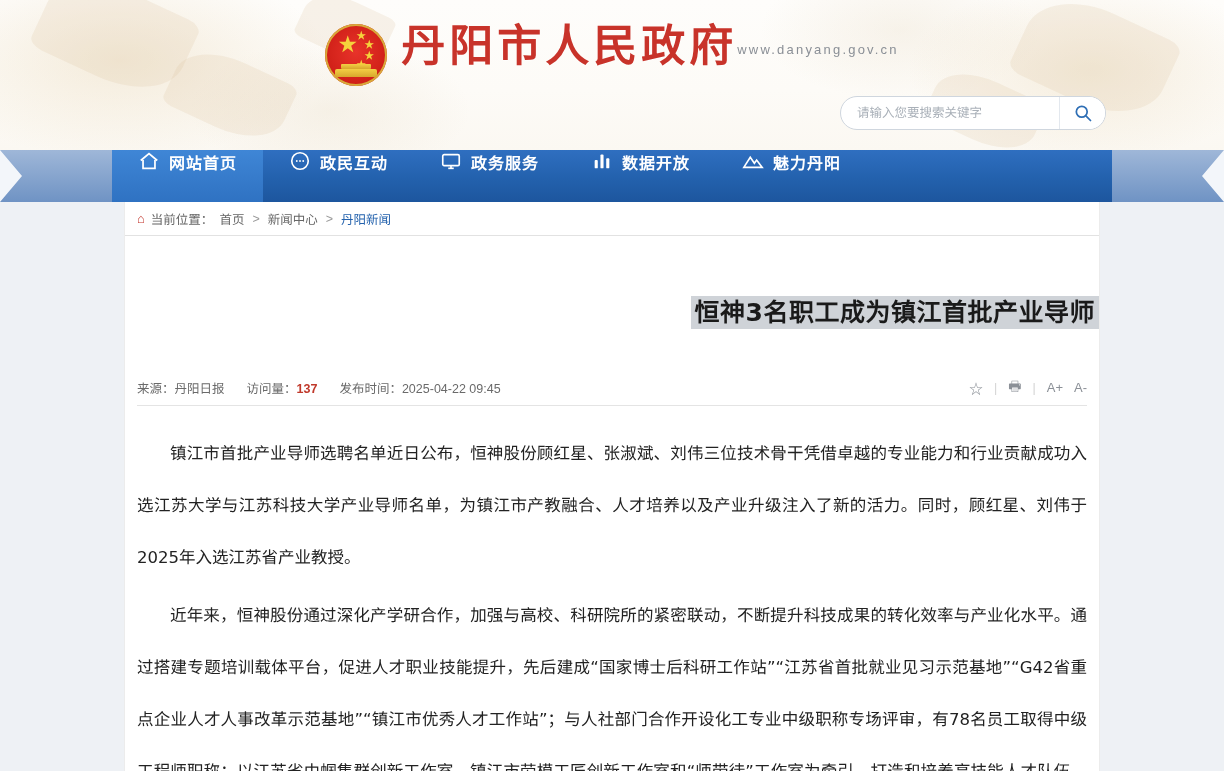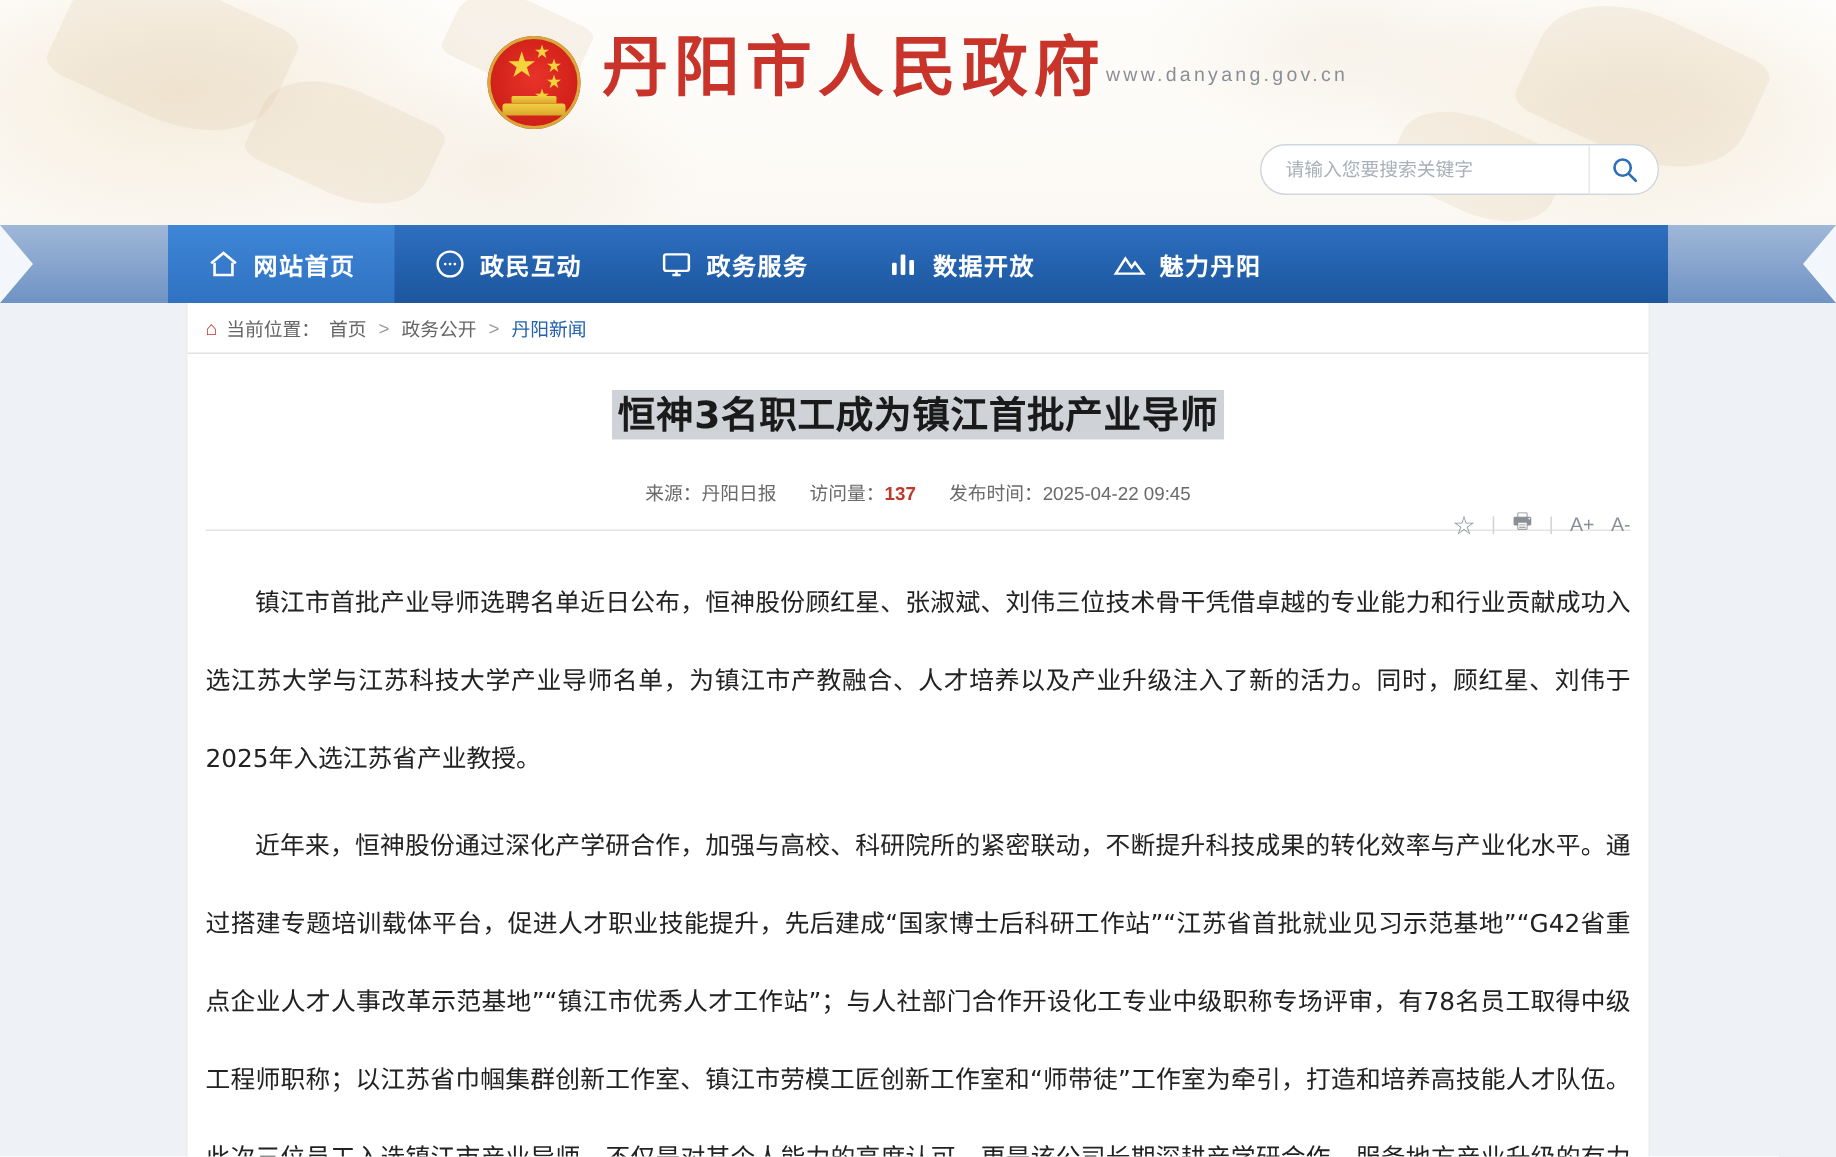--- a/index.html
+++ b/index.html
@@ -149,21 +149,20 @@
     position: absolute;
     left: 112px; top: 0;
     width: 1000px; height: 52px;
     background: linear-gradient(180deg,#2f6fc0 0%, #2361ad 55%, #1d569e 100%);
     display: flex;
     align-items: center;
   }
   .nav-item {
     height: 52px;
     display: flex;
-    align-items: center;
     gap: 9px;
     padding: 0 26px;
     color: #ffffff;
     font-size: 16px;
     font-weight: bold;
     letter-spacing: 1px;
     cursor: pointer;
     white-space: nowrap;
     font-family: "DejaVu Sans", sans-serif;
   }
@@ -197,42 +196,41 @@
     border-bottom: 1px solid #e2e2e2;
     font-size: 12.5px;
     color: #666;
   }
   .crumb .home-ico { color: #c2342b; font-size: 13px; line-height: 1; }
   .crumb .sep { color: #999; margin: 0 2px; }
   .crumb a { color: #666; text-decoration: none; }
   .crumb a.cur { color: #2462ad; }
 
   .article-title {
-    margin: 20px auto 0;
-    text-align: center;
+    margin: 56px auto 0;
+    text-align: right;
     font-size: 25px;
     font-weight: bold;
     color: #1a1a1a;
     font-family: "DejaVu Sans", sans-serif;
     letter-spacing: 0.5px;
   }
   .article-title span {
     background: #cfd3d8;
     padding: 2px 4px;
   }
 
   .meta-row {
-    margin: 26px 12px 0;
+    margin: 42px 12px 0;
     height: 36px;
     border-bottom: 1px solid #e4e4e4;
     display: flex;
     align-items: center;
     font-size: 12.5px;
     color: #6a6a6a;
-    flex-direction: column;
   }
   .meta-left { display: flex; align-items: center; gap: 22px; }
   .meta-left b { color: #c0392b; font-weight: bold; }
   .meta-right {
     margin-left: auto;
     display: flex;
     align-items: center;
     gap: 11px;
     color: #9aa0a6;
   }
@@ -338,21 +336,21 @@
 </div>
 
 <div class="page">
   <div class="sheet">
 
     <div class="crumb">
       <span class="home-ico">⌂</span>
       <span>当前位置：</span>
       <a href="#">首页</a>
       <span class="sep">&gt;</span>
-      <a href="#">政务公开</a>
+      <a href="#">新闻中心</a>
       <span class="sep">&gt;</span>
       <a href="#" class="cur">丹阳新闻</a>
     </div>
 
     <h1 class="article-title">
       <span>恒神3名职工成为镇江首批产业导师</span>
     </h1>
 
     <div class="meta-row">
       <div class="meta-left">

